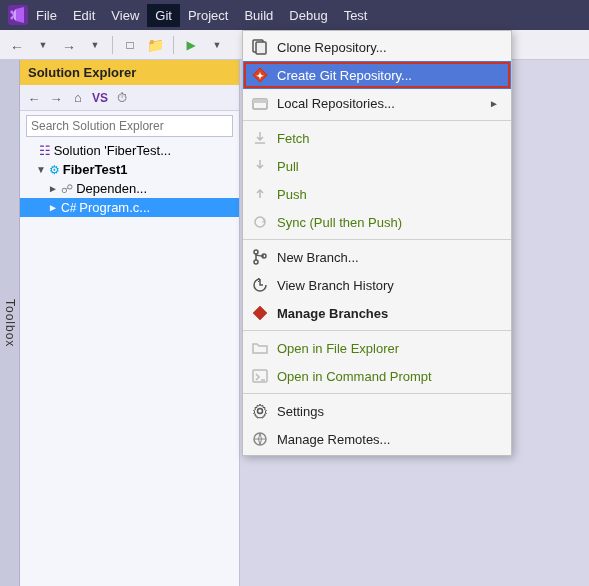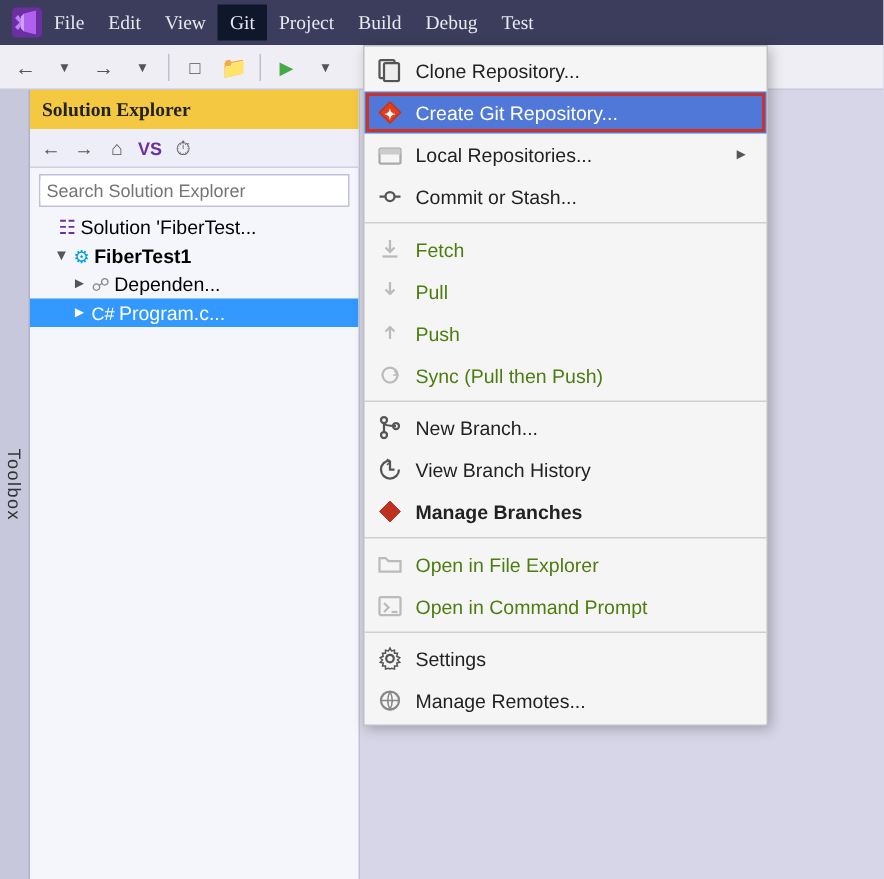--- a/index.html
+++ b/index.html
@@ -14,21 +14,20 @@
     }
 
     
     .menu-bar {
       background: #3c3c5c;
       height: 30px;
       display: flex;
       align-items: center;
       padding: 0 8px;
       gap: 0;
-      font-family: Liberation Serif, serif;
     }
     .menu-item {
       color: #e8e8f0;
       padding: 4px 8px;
       font-size: 13px;
       cursor: pointer;
       white-space: nowrap;
     }
     .menu-item.git-active {
       background: #0f172a;
@@ -93,21 +92,20 @@
     }
     .solution-header {
       background: #f5c842;
       padding: 5px 8px;
       font-weight: bold;
       font-size: 13px;
       color: #222;
       display: flex;
       align-items: center;
       gap: 4px;
-      font-family: Liberation Serif, serif;
     }
     .solution-toolbar {
       background: #eeeef8;
       display: flex;
       align-items: center;
       padding: 2px 4px;
       gap: 2px;
       border-bottom: 1px solid #d0d0e0;
       height: 26px;
     }
@@ -349,30 +347,20 @@
     <div class="item-icon">
       <svg width="16" height="16" viewBox="0 0 16 16">
         <rect x="1" y="4" width="14" height="10" rx="1" fill="none" stroke="#aaa" stroke-width="1.5"></rect>
         <rect x="1" y="4" width="14" height="4" rx="1" fill="#ccc"></rect>
       </svg>
     </div>
     <span class="item-label">Local Repositories...</span>
     <span class="item-arrow">►</span>
   </div>
 
-  <div class="dropdown-item">
-    <div class="item-icon">
-      <svg width="16" height="16" viewBox="0 0 16 16">
-        <circle cx="8" cy="8" r="3" fill="none" stroke="#555" stroke-width="1.5"></circle>
-        <line x1="1" y1="8" x2="5" y2="8" stroke="#555" stroke-width="1.5"></line>
-        <line x1="11" y1="8" x2="15" y2="8" stroke="#555" stroke-width="1.5"></line>
-      </svg>
-    </div>
-    <span class="item-label">Commit or Stash...</span>
-  </div>
 
   <div class="menu-separator"></div>
 
   <div class="dropdown-item disabled">
     <div class="item-icon">
       <svg width="16" height="16" viewBox="0 0 16 16">
         <path d="M8 2 L8 10 M5 7 L8 10 L11 7" fill="none" stroke="#bbb" stroke-width="1.5"></path>
         <path d="M3 13 L13 13" stroke="#bbb" stroke-width="1.5"></path>
       </svg>
     </div>

